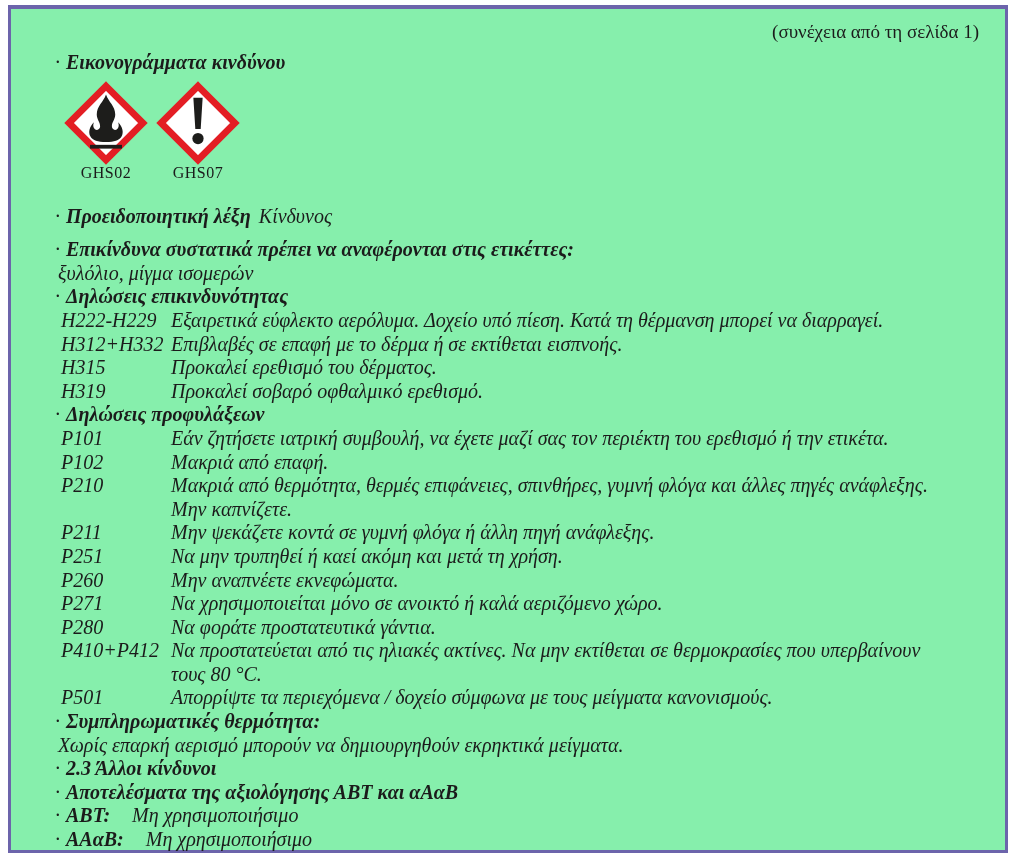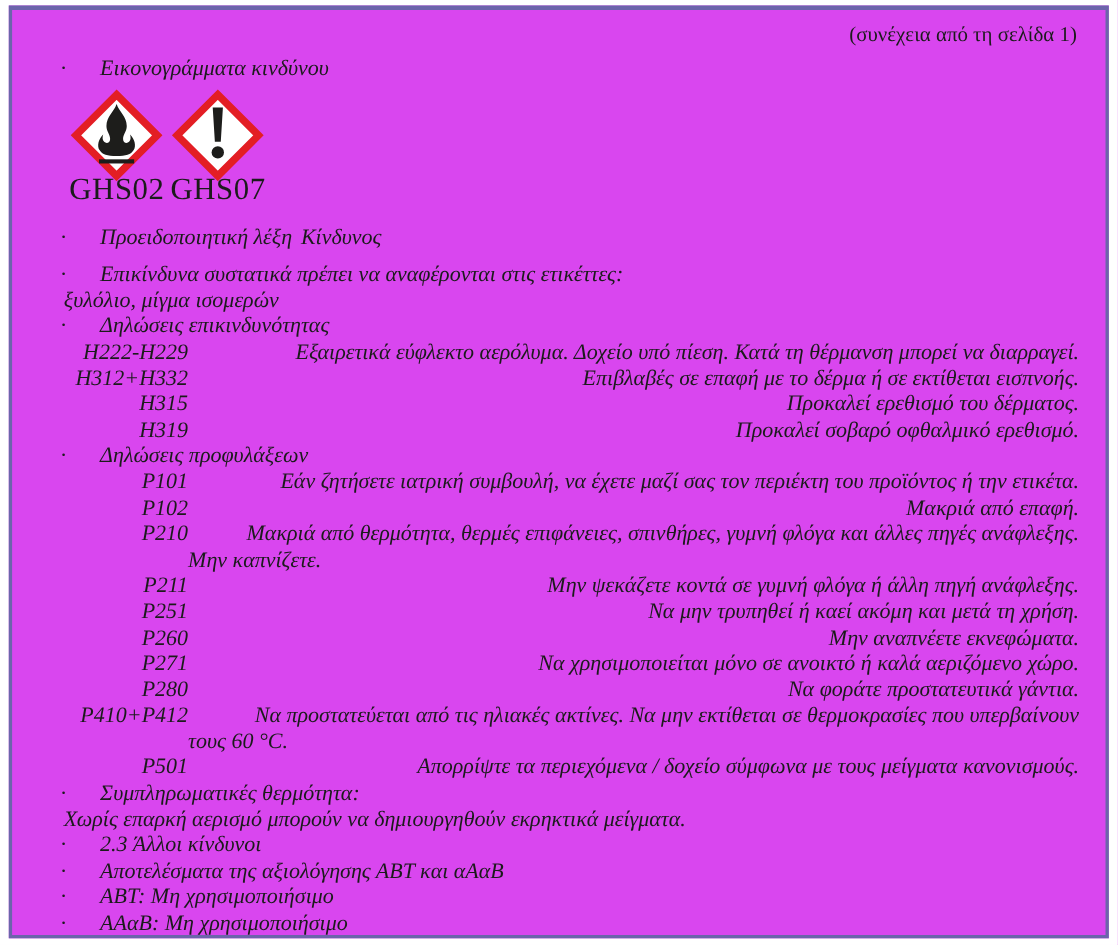--- a/index.html
+++ b/index.html
@@ -13,58 +13,58 @@
   }
   .frame {
     position: absolute;
     left: 8px; top: 5px; right: 8px; bottom: 6px;
     border: 3px solid #6c64ab;
     border-top-width: 4px;
     box-sizing: border-box;
     padding: 6px 24px 6px 44px;
     font-style: italic;
     font-size: 20px;
-    background: #d946ef;
+    background: #86efac;
   }
   .continued {
     text-align: right;
     font-style: normal;
     font-size: 19px;
     line-height: 24px;
     margin-top: 5px;
     padding-right: 2px;
   }
   .line { line-height: 23.6px; white-space: nowrap; }
-  .b { font-weight: normal; margin-left: 25px; }
+  .b { font-weight: bold; }
   .bullet { display: inline-block; width: 11px; font-weight: normal; }
   .plain { padding-left: 3px; }
   .gap-before { margin-top: 10px; }
   .signal { margin-top: 16px; }
   .signal-value { margin-left: 8px; }
-  .abt-value { margin-left: 5px; }
+  .abt-value { margin-left: 22px; }
 
   .picto-header { margin-top: 7px; }
   .picto-row { margin-top: 6px; margin-left: 7px; height: 108px; }
   .picto {
     display: inline-block;
     text-align: center;
     width: 86px;
     margin: 0 0 0 1px;
     vertical-align: top;
   }
   .picto svg { display: block; margin: 0 auto; }
   .picto-label {
     font-style: normal;
-    font-size: 28px;
+    font-size: 16px;
     line-height: 22px;
     margin-top: -3px;
     letter-spacing: 0.5px;
   }
 
-  .stmt-row { display: flex; line-height: 23.6px; padding-left: 6px; text-align: right; }
+  .stmt-row { display: flex; line-height: 23.6px; padding-left: 6px; }
   .stmt-code { flex: 0 0 110px; white-space: nowrap; }
   .stmt-desc { flex: 1; white-space: nowrap; }
   .stmt-cont { padding-left: 116px; }
 </style>
 </head>
 <body>
 
 <div class="frame">
 
   <div class="continued">(συνέχεια από τη σελίδα 1)</div>
@@ -121,21 +121,21 @@
     <span class="stmt-code">H319</span>
     <span class="stmt-desc">Προκαλεί σοβαρό οφθαλμικό ερεθισμό.</span>
   </div>
 
   <div class="line">
     <span class="bullet">·</span><span class="b">Δηλώσεις προφυλάξεων</span>
   </div>
 
   <div class="stmt-row">
     <span class="stmt-code">P101</span>
-    <span class="stmt-desc">Εάν ζητήσετε ιατρική συμβουλή, να έχετε μαζί σας τον περιέκτη του προϊόντος ή την ετικέτα.</span>
+    <span class="stmt-desc">Εάν ζητήσετε ιατρική συμβουλή, να έχετε μαζί σας τον περιέκτη του ερεθισμό ή την ετικέτα.</span>
   </div>
   <div class="stmt-row">
     <span class="stmt-code">P102</span>
     <span class="stmt-desc">Μακριά από επαφή.</span>
   </div>
   <div class="stmt-row">
     <span class="stmt-code">P210</span>
     <span class="stmt-desc">Μακριά από θερμότητα, θερμές επιφάνειες, σπινθήρες, γυμνή φλόγα και άλλες πηγές ανάφλεξης.</span>
   </div>
   <div class="line stmt-cont">Μην καπνίζετε.</div>
@@ -156,21 +156,21 @@
     <span class="stmt-desc">Να χρησιμοποιείται μόνο σε ανοικτό ή καλά αεριζόμενο χώρο.</span>
   </div>
   <div class="stmt-row">
     <span class="stmt-code">P280</span>
     <span class="stmt-desc">Να φοράτε προστατευτικά γάντια.</span>
   </div>
   <div class="stmt-row">
     <span class="stmt-code">P410+P412</span>
     <span class="stmt-desc">Να προστατεύεται από τις ηλιακές ακτίνες. Να μην εκτίθεται σε θερμοκρασίες που υπερβαίνουν</span>
   </div>
-  <div class="line stmt-cont">τους 60 °C.</div>
+  <div class="line stmt-cont">τους 80 °C.</div>
   <div class="stmt-row">
     <span class="stmt-code">P501</span>
     <span class="stmt-desc">Απορρίψτε τα περιεχόμενα / δοχείο σύμφωνα με τους μείγματα κανονισμούς.</span>
   </div>
 
   <div class="line">
     <span class="bullet">·</span><span class="b">Συμπληρωματικές θερμότητα:</span>
   </div>
   <div class="line plain">Χωρίς επαρκή αερισμό μπορούν να δημιουργηθούν εκρηκτικά μείγματα.</div>
 

